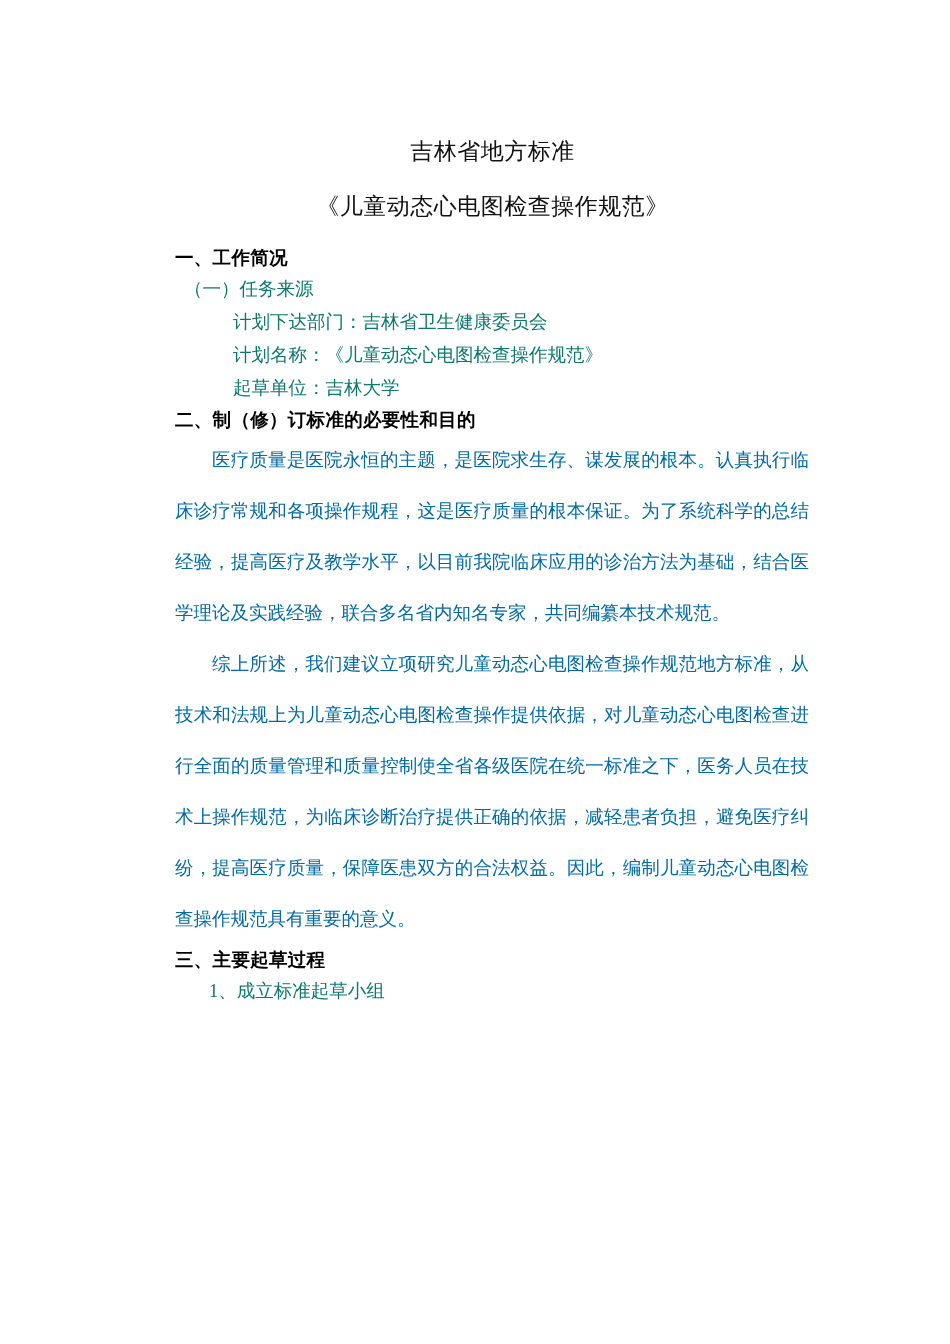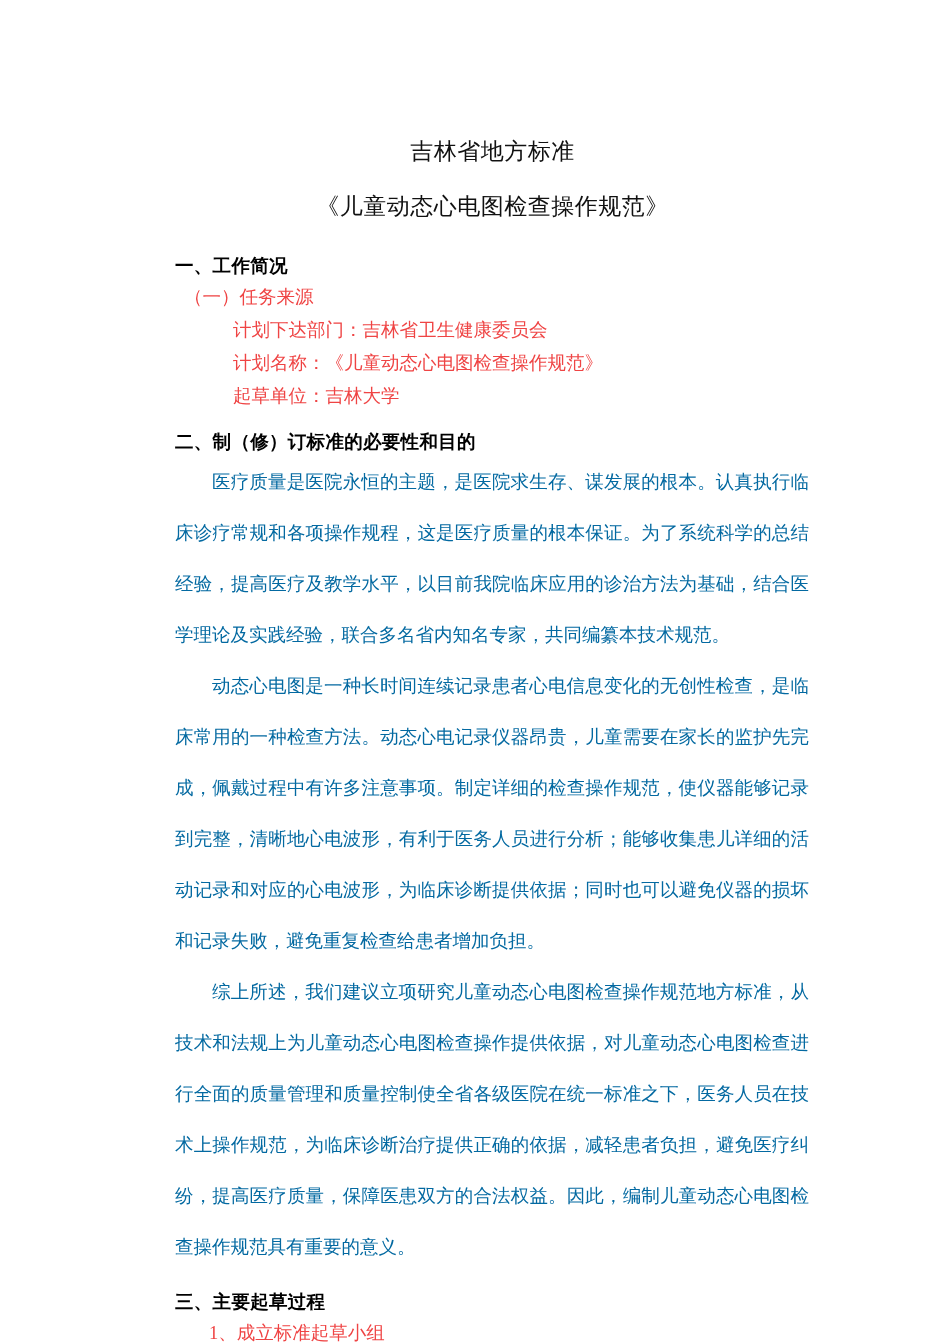--- a/index.html
+++ b/index.html
@@ -45,31 +45,30 @@
   .doc-title.l2 { margin-top: 9px; }
   .doc-title.l3 { margin-top: 9px; }
 
   
   .sec-heading {
     font-family: "DejaVu Sans", "Liberation Sans", sans-serif;
     font-weight: 700;
     font-size: 18.5px;
     line-height: 30px;
     color: #000000;
-    margin-top: 14px;
     letter-spacing: 0.3px;
   }
-  .sec-heading.first { margin-top: 22px; }
+  .sec-heading.first { margin-top: 14px; }
 
   
   .sub-line {
     font-family: "Liberation Serif", "DejaVu Serif", serif;
     font-size: 18.5px;
     line-height: 33px;
-    color: #ef4444;
+    color: #0f766e;
   }
   .ind-1 { padding-left: 9px; }
   .ind-2 { padding-left: 58px; }
   .ind-num { padding-left: 34px; }
 
   
   .body-para {
     font-family: "Liberation Serif", "DejaVu Serif", serif;
     font-size: 18.5px;
     line-height: 51px;
@@ -102,21 +101,20 @@
 
   <div class="sub-line ind-2">计划名称：《儿童动态心电图检查操作规范》</div>
 
 
   <div class="sub-line ind-2">起草单位：吉林大学</div>
 
   <div class="sec-heading">二、制（修）订标准的必要性和目的</div>
 
   <p class="body-para">医疗质量是医院永恒的主题，是医院求生存、谋发展的根本。认真执行临床诊疗常规和各项操作规程，这是医疗质量的根本保证。为了系统科学的总结经验，提高医疗及教学水平，以目前我院临床应用的诊治方法为基础，结合医学理论及实践经验，联合多名省内知名专家，共同编纂本技术规范。</p>
 
-  <p class="body-para">动态心电图是一种长时间连续记录患者心电信息变化的无创性检查，是临床常用的一种检查方法。动态心电记录仪器昂贵，儿童需要在家长的监护先完成，佩戴过程中有许多注意事项。制定详细的检查操作规范，使仪器能够记录到完整，清晰地心电波形，有利于医务人员进行分析；能够收集患儿详细的活动记录和对应的心电波形，为临床诊断提供依据；同时也可以避免仪器的损坏和记录失败，避免重复检查给患者增加负担。</p>
 
   <p class="body-para">综上所述，我们建议立项研究儿童动态心电图检查操作规范地方标准，从技术和法规上为儿童动态心电图检查操作提供依据，对儿童动态心电图检查进行全面的质量管理和质量控制使全省各级医院在统一标准之下，医务人员在技术上操作规范，为临床诊断治疗提供正确的依据，减轻患者负担，避免医疗纠纷，提高医疗质量，保障医患双方的合法权益。因此，编制儿童动态心电图检查操作规范具有重要的意义。</p>
 
   <div class="sec-heading">三、主要起草过程</div>
 
   <div class="sub-line ind-num">1、成立标准起草小组</div>
 
 
 </div>
 

